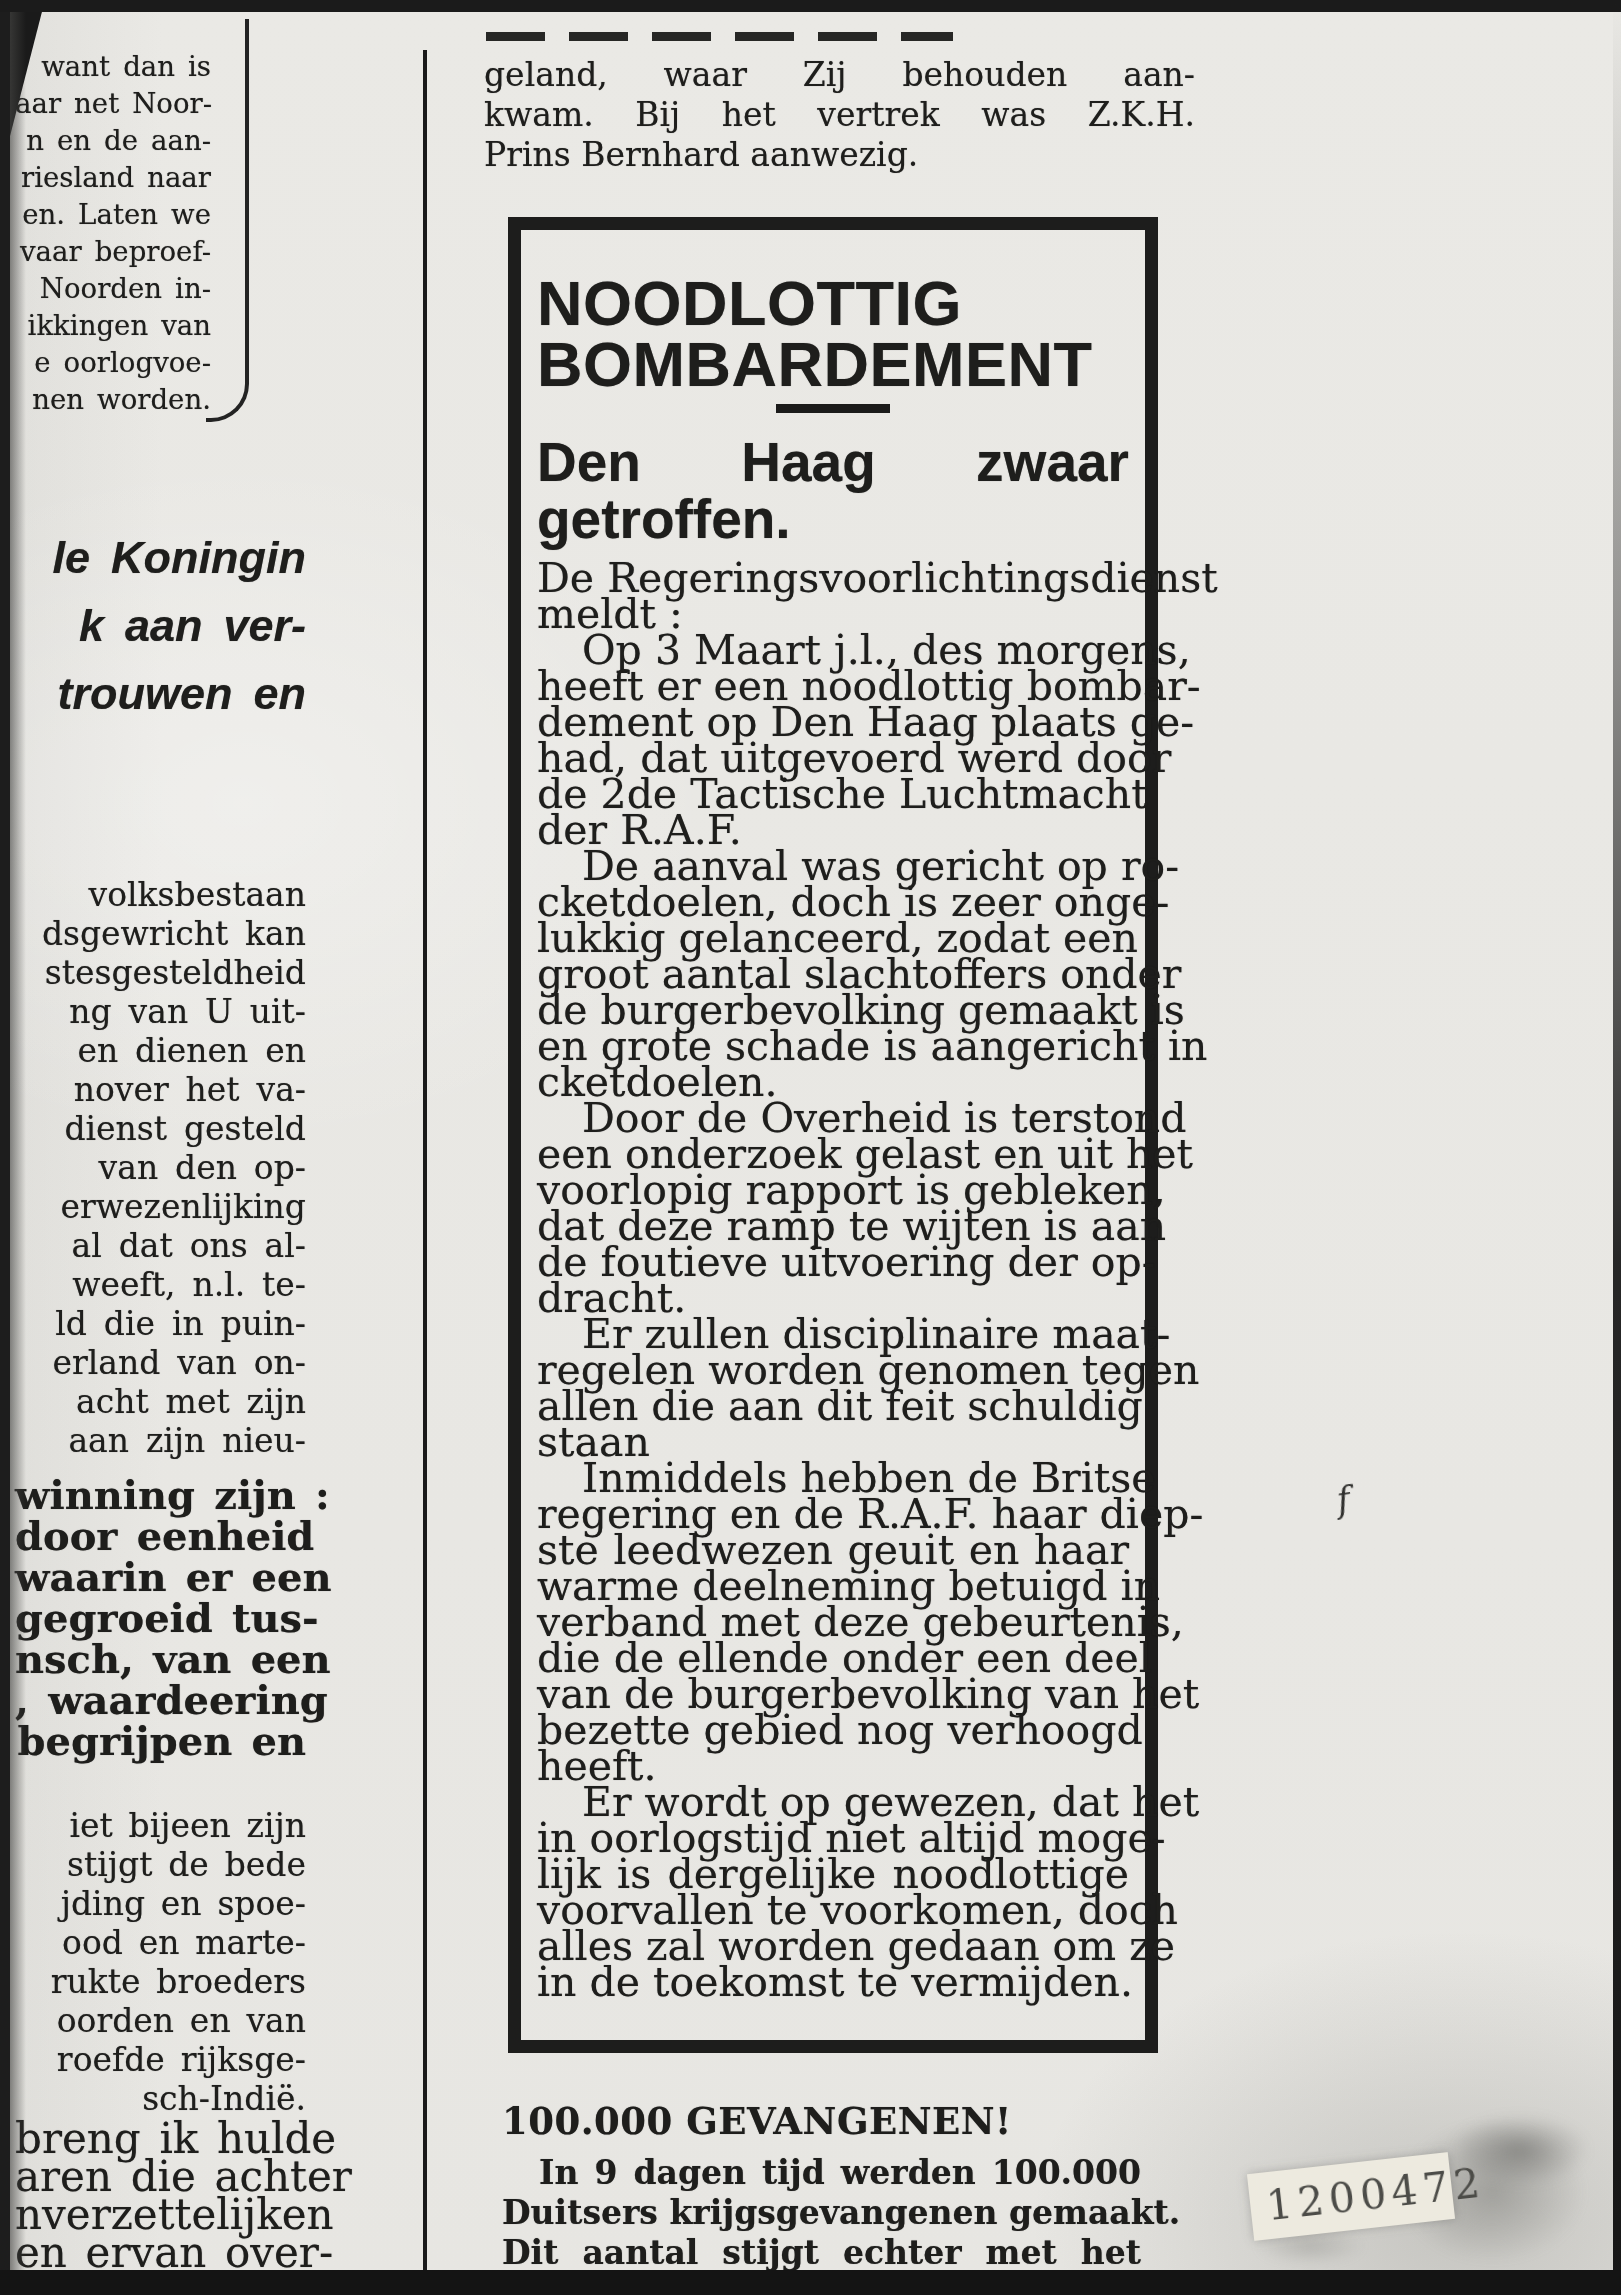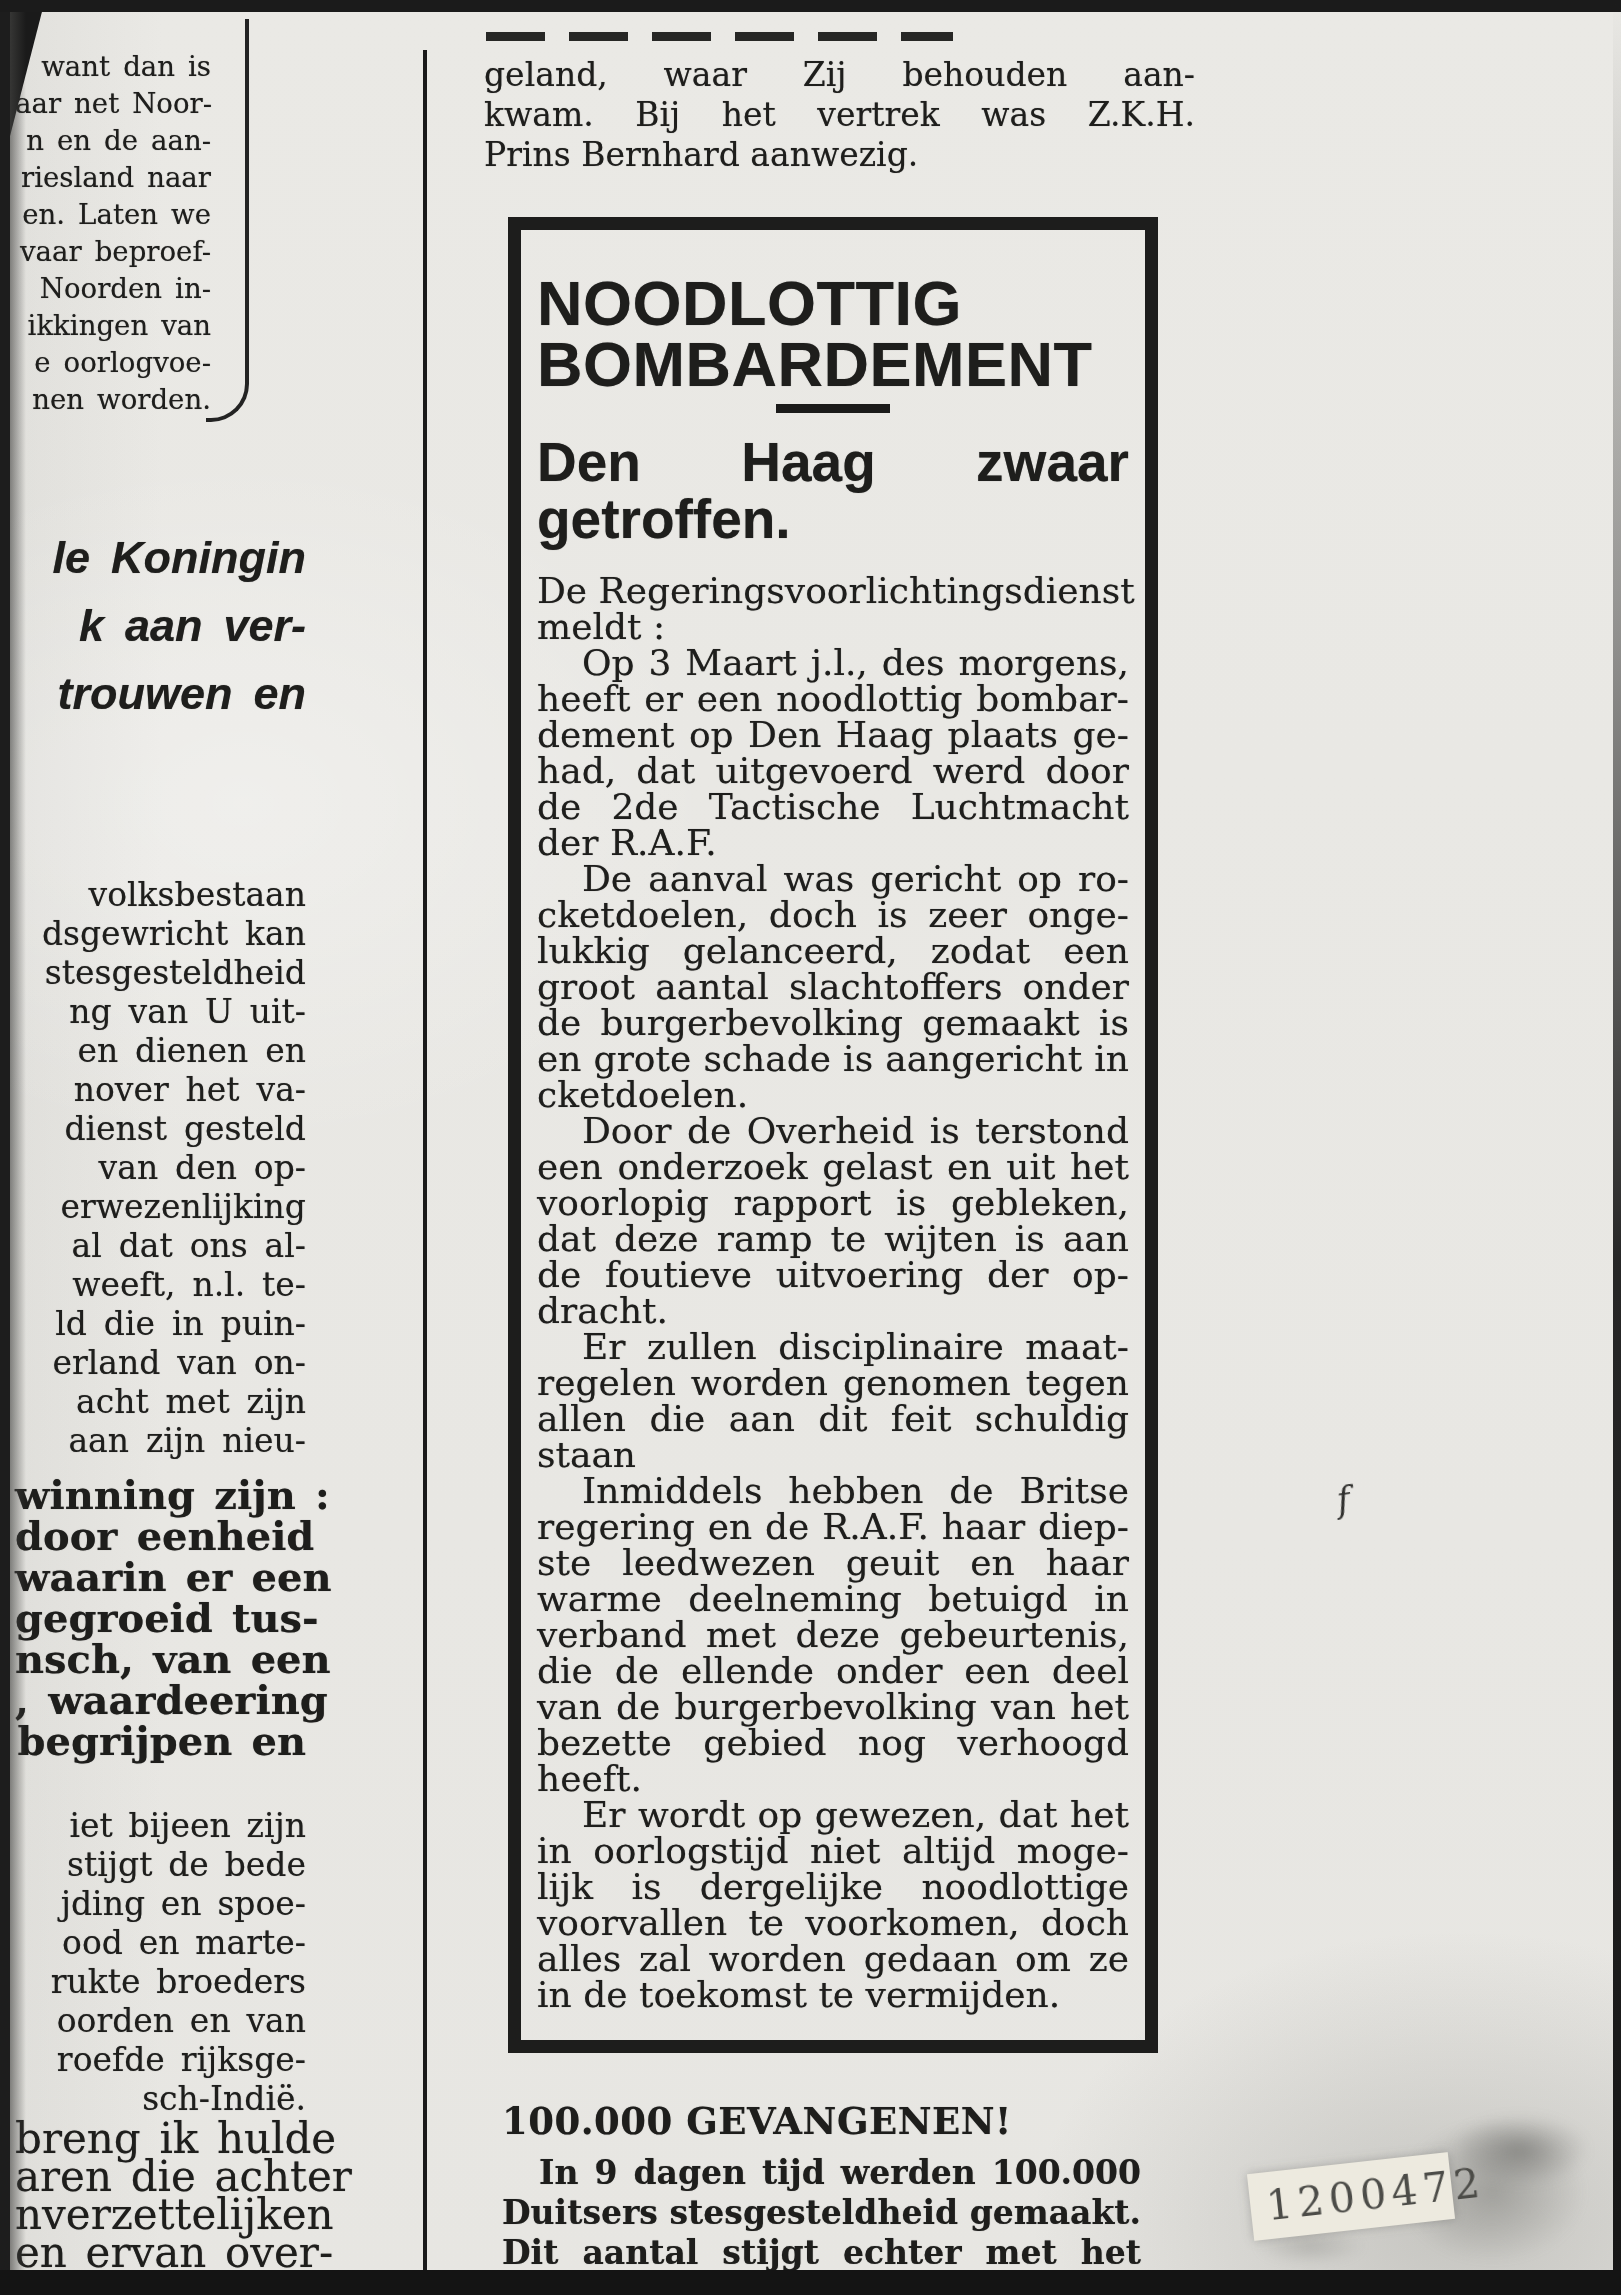--- a/index.html
+++ b/index.html
@@ -48,21 +48,21 @@
   .cut-remnant{height:9px;width:467px;margin:5.3px 0 13.8px 2.1px;
     background:repeating-linear-gradient(90deg,#272725 0 59px, rgba(39,39,37,0) 59px 83px);}
   
   #article-box{left:508px;top:217px;width:650px;height:1836px;
     border:13.8px solid #1d1d1c;box-sizing:border-box;padding:16px 16px 0 16px;}
   #headline{margin-top:26.5px;text-align:center;font-family:"Liberation Sans",sans-serif;
     font-weight:700;font-size:63px;line-height:61px;letter-spacing:0.5px;}
   #headline-divider{width:114px;height:8.5px;background:#1b1b1a;margin:9.5px auto 0;}
   #subhead{margin-top:21px;text-align:center;font-family:"Liberation Sans",sans-serif;
     font-weight:700;font-size:55px;line-height:57px;word-spacing:12.7px;}
-  #article-body{margin-top:25px;font-size:36px;line-height:36px;}
+  #article-body{margin-top:12px;font-size:41px;line-height:36px;}
   
   #bottom-article{left:502px;top:2102px;width:639px;font-weight:700;}
   #bottom-heading{font-size:37px;line-height:38px;letter-spacing:0.5px;white-space:nowrap;}
   #bottom-para{margin-top:12.7px;font-size:33px;line-height:40px;}
   #bottom-para .tl:first-child{text-indent:37px;}
   
   #stamp{left:1250px;top:2163px;width:202px;height:67px;background:#edeadf;
     transform:rotate(-6.3deg);display:flex;align-items:center;justify-content:space-between;
     padding:0 16px;box-sizing:border-box;font-size:41px;color:#4c4c48;letter-spacing:5.3px;
     box-shadow:0 0 9.5px rgba(90,90,86,0.35);filter:blur(0.3px);}
@@ -226,21 +226,21 @@
         </div>
       </div>
   </div>
 
   <div class="abs" id="mark-f">f</div>
 
   <div class="abs ink" id="bottom-article">
     <div id="bottom-heading">100.000 GEVANGENEN!</div>
     <div id="bottom-para">
         <div class="tl">In 9 dagen tijd werden 100.000</div>
-        <div class="tl">Duitsers stesgesteldheid gemaakt.</div>
+        <div class="tl">Duitsers krijgsgevangenen gemaakt.</div>
         <div class="tl">Dit aantal stijgt echter met het</div>
       </div>
   </div>
 
   <div class="abs smudge-a"></div>
   <div class="abs smudge-b"></div>
   <div class="abs smudge-c"></div>
   <div class="abs" id="stamp">
     <span>120</span>
     <span>0472</span>

